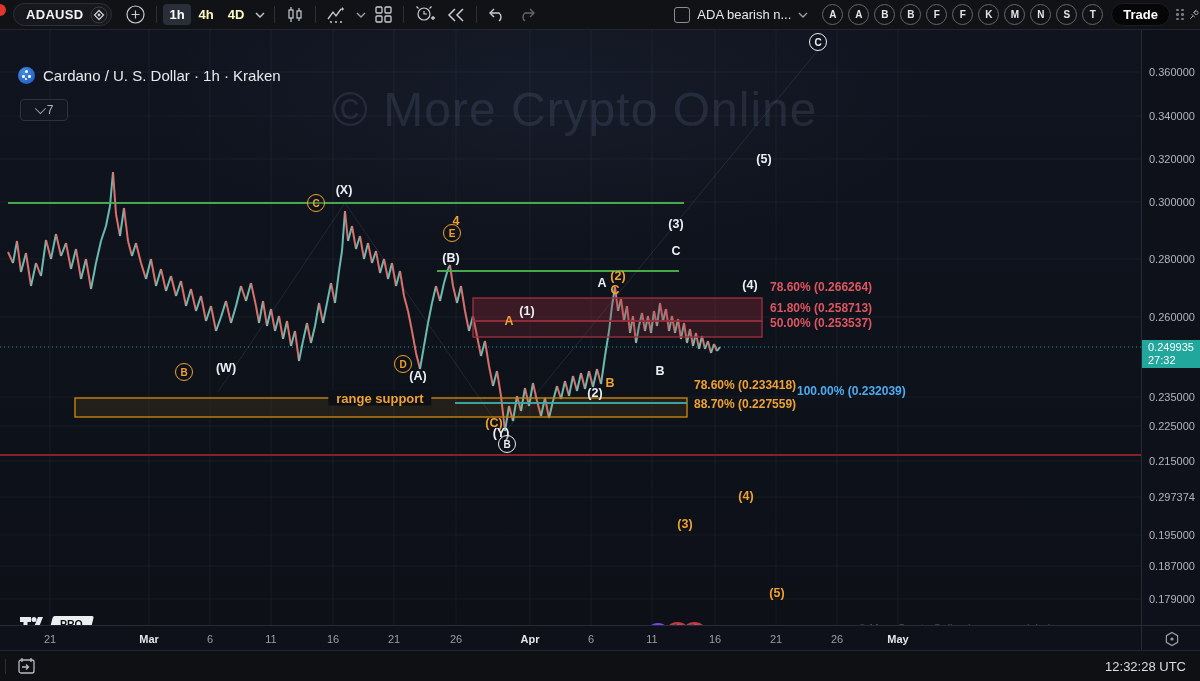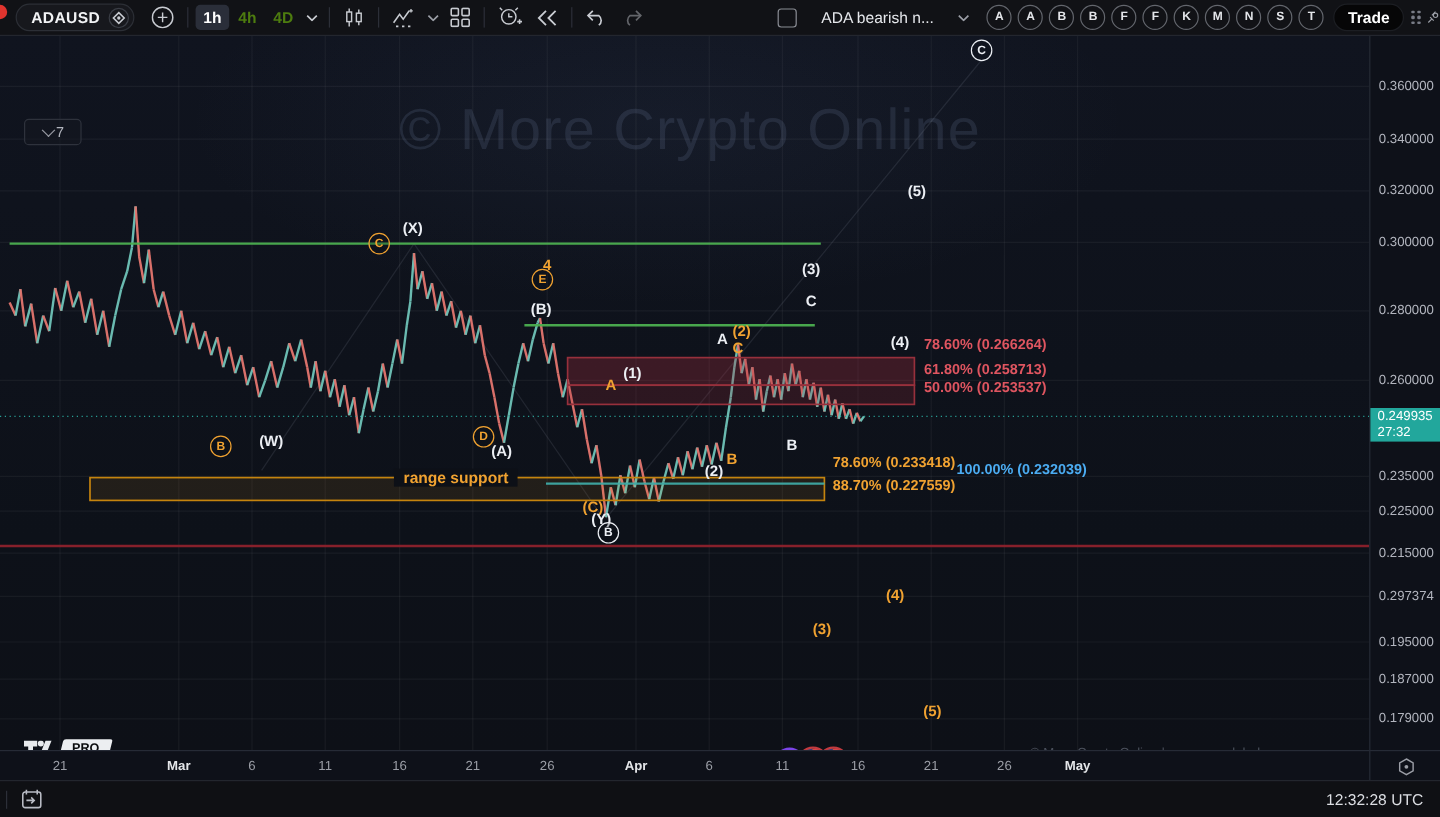--- a/index.html
+++ b/index.html
@@ -10,24 +10,24 @@
   #topbar{position:absolute;top:0;left:0;width:1200px;height:29px;background:#111216;
           border-bottom:1px solid #23262e;display:flex;align-items:center;z-index:9;}
   .rec-dot{position:absolute;left:-6px;top:4px;width:12px;height:12px;border-radius:50%;background:#e0342e;}
   .sym-pill{margin-left:13px;height:21px;border-radius:12px;background:#17181d;border:1px solid #2c2f36;
             display:flex;align-items:center;padding:0 3px 0 12px;gap:7px;cursor:pointer;}
   .sym-text{font-weight:bold;font-size:13px;color:#f2f3f5;letter-spacing:.3px;}
   .ico{display:flex;align-items:center;justify-content:center;color:#c8cbd1;background:none;border:none;
        padding:0 6px;height:29px;cursor:pointer;}
   .ico svg{display:block;}
   .sep{width:1px;height:17px;background:#2c2f38;margin:0 5px;}
-  .interval{font-size:13px;font-weight:bold;color:#4d7c0f;padding:3px 6px;margin:0 1px;border-radius:4px;
+  .interval{font-size:13px;font-weight:bold;color:#fef9c3;padding:3px 6px;margin:0 1px;border-radius:4px;
             background:none;border:none;cursor:pointer;font-family:inherit;}
   .interval.active{background:#2a2e39;color:#fff;}
-  .layout-group{margin-left:auto;display:flex;align-items:center;gap:20px;margin-right:14px;}
+  .layout-group{margin-left:auto;display:flex;align-items:center;gap:7px;margin-right:14px;}
   .checkbox{width:14px;height:14px;border:1.5px solid #8a8d94;border-radius:3px;background:transparent;}
   .layout-name{font-size:13px;color:#e6e8ec;}
   #letters{display:flex;align-items:center;gap:5px;margin-right:8px;}
   .letter{width:21px;height:21px;border-radius:50%;border:1px solid #63666d;color:#e3e5e9;font-size:10px;
           font-weight:bold;display:flex;align-items:center;justify-content:center;background:transparent;
           cursor:pointer;font-family:inherit;flex:none;}
   .trade-btn{height:23px;border-radius:12px;background:#060607;border:1px solid #1c1e23;color:#fff;
              font-weight:bold;font-size:13px;padding:0 11px;cursor:pointer;font-family:inherit;}
   .dots-handle{display:grid;grid-template-columns:repeat(2,3px);grid-gap:2px;margin:0 4px 0 6px;cursor:grab;}
   .dots-handle i{width:2.5px;height:2.5px;border-radius:50%;background:#787b86;}
@@ -460,20 +460,29 @@
         <rect x="473" y="269" width="289" height="23" fill="rgba(168,47,62,0.30)" stroke="#97303c" stroke-width="1.4"></rect>
         <rect x="473" y="292" width="289" height="16" fill="rgba(168,47,62,0.20)" stroke="#97303c" stroke-width="1.4"></rect>
         <rect x="75" y="369" width="612" height="19" fill="rgba(226,148,32,0.10)" stroke="#c5840e" stroke-width="1.4"></rect>
         <line x1="8" y1="174" x2="684" y2="174" stroke="#4caf50" stroke-width="2" opacity="0.95"></line>
         <line x1="437" y1="242" x2="679" y2="242" stroke="#4caf50" stroke-width="2" opacity="0.95"></line>
         <line x1="455" y1="374" x2="687" y2="374" stroke="#3fa9a5" stroke-width="2" opacity="0.95"></line>
         <line x1="0" y1="426" x2="1141" y2="426" stroke="#8e212c" stroke-width="2" opacity="0.95"></line>
         <line x1="0" y1="318" x2="1141" y2="318" stroke="#2aa79c" stroke-width="1" stroke-dasharray="1,3" opacity="0.95"></line>
       </svg>
 
+    <div id="legend">
+      <span class="coin-logo">
+        <i style="left:7px;top:3px;width:3px;height:3px"></i>
+        <i style="left:4px;top:8px;width:2.5px;height:2.5px"></i>
+        <i style="left:10px;top:8px;width:2.5px;height:2.5px"></i>
+        <i style="left:7px;top:11px;width:2px;height:2px"></i>
+      </span>
+      <span class="legend-title">Cardano / U. S. Dollar · 1h · Kraken</span>
+    </div>
     <div class="collapse-btn">
       <span class="chev"></span>
       <span>7</span>
     </div>
 
     <div id="labels">
         <div class="wlabel white" style="left: 344px; top: 161px;">(X)</div>
         <div class="wlabel orange circled" style="left: 316px; top: 174px;">C</div>
         <div class="wlabel orange" style="left: 456px; top: 192px;">4</div>
         <div class="wlabel orange circled" style="left: 452px; top: 204px;">E</div>

